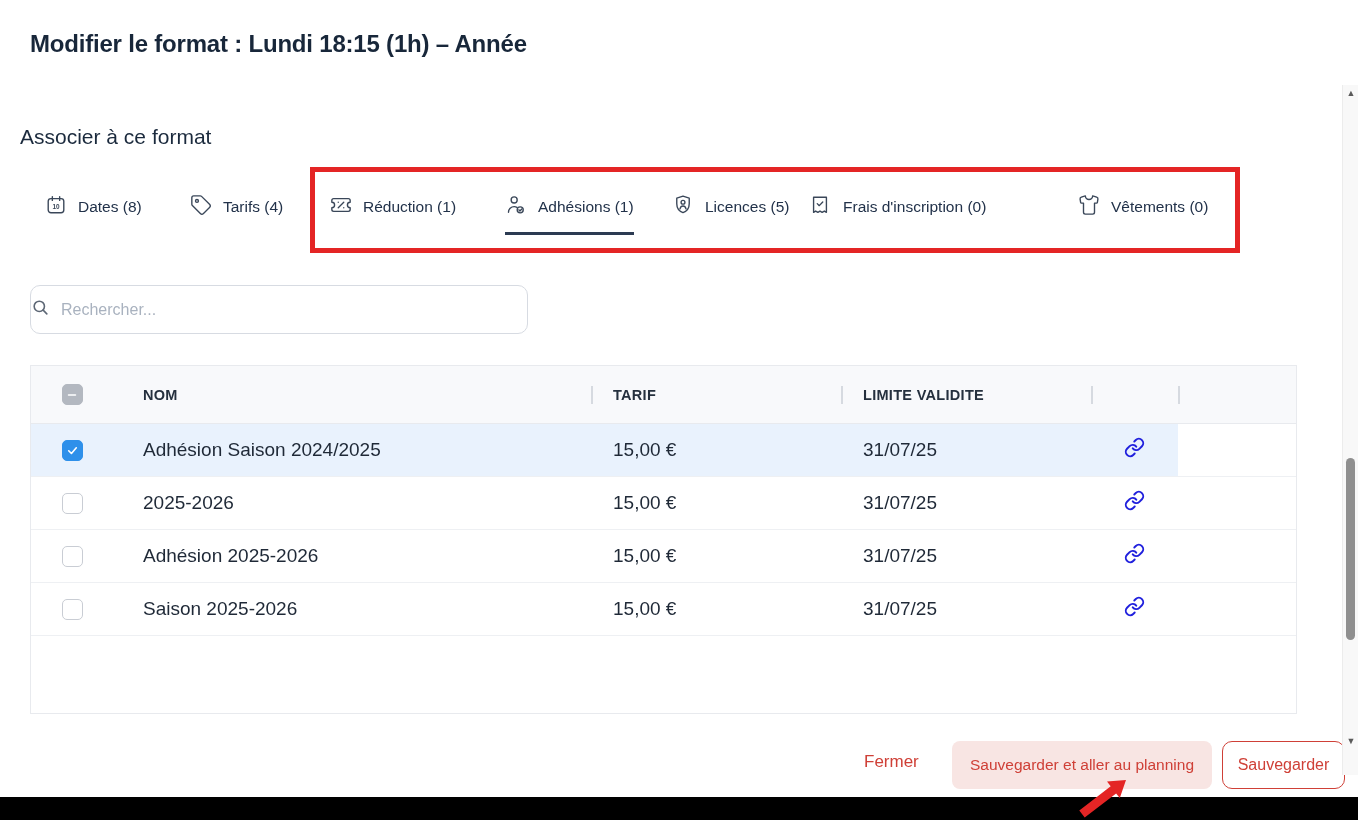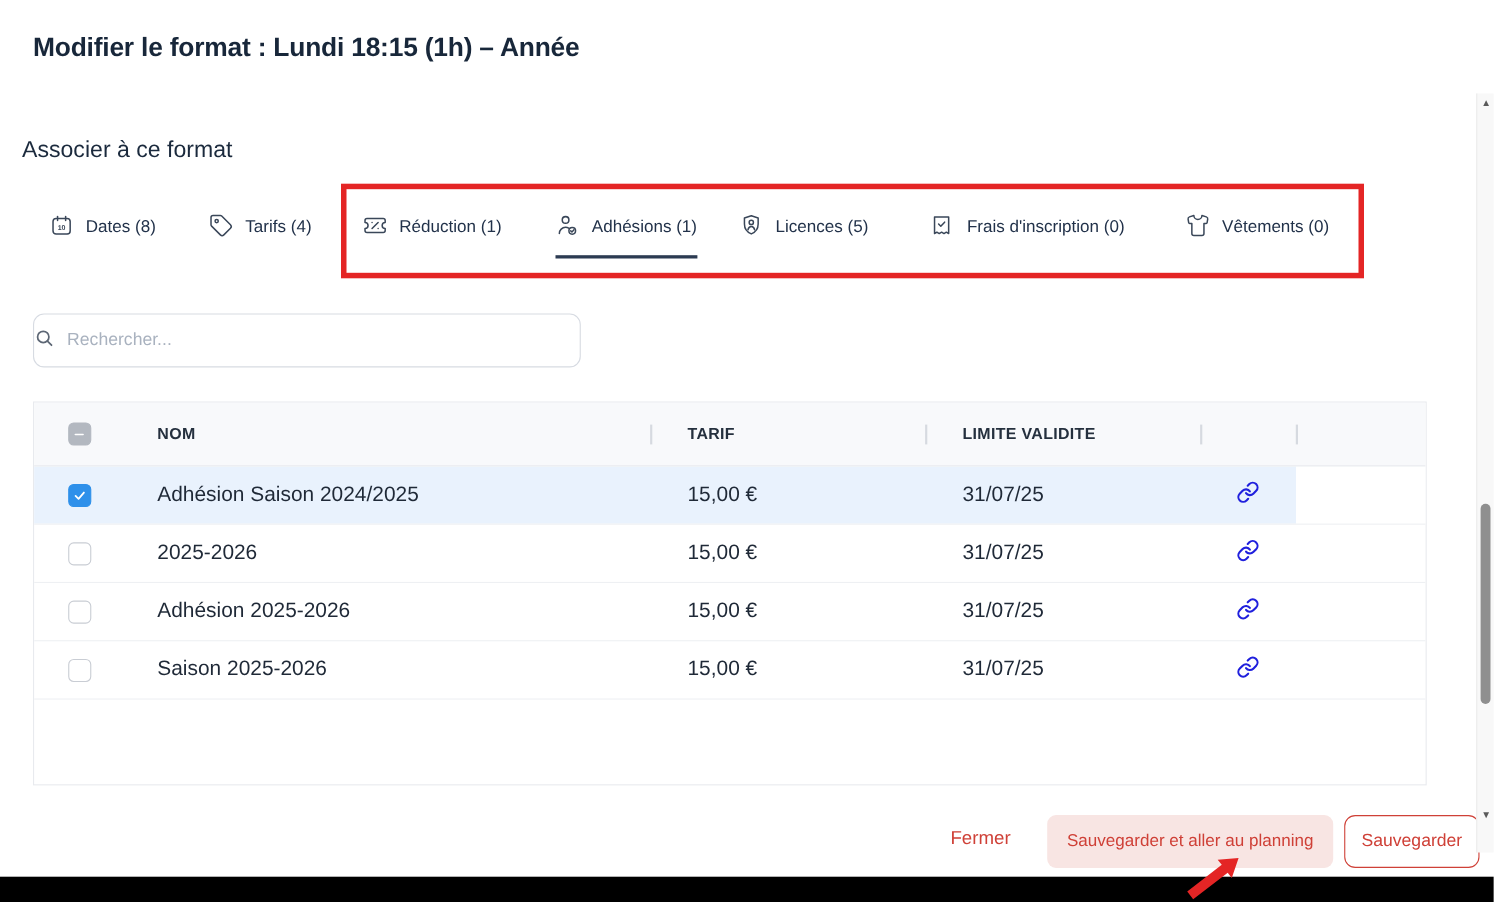--- a/index.html
+++ b/index.html
@@ -24,21 +24,21 @@
   .tab {
     position: absolute; top: 0; height: 44px;
     display: flex; align-items: center; gap: 11px;
     font-size: 15.5px; color: #22324a; cursor: pointer; white-space: nowrap;
   }
   .tab svg { stroke: #3a4759; fill: none; stroke-width: 1.5; stroke-linecap: round; stroke-linejoin: round; }
   .tab.active::after {
     content: ""; position: absolute; left: 0; right: 0; top: 47px; height: 3px; background: #2c3b52;
   }
   .tab-dates { left: 45px; } .tab-tarifs { left: 190px; } .tab-reduction { left: 330px; }
-  .tab-adhesions { left: 505px; } .tab-licences { left: 672px; } .tab-frais { left: 845px; gap: 12px; }
+  .tab-adhesions { left: 505px; } .tab-licences { left: 672px; } .tab-frais { left: 809px; gap: 12px; }
   .tab-vetements { left: 1078px; }
   .highlight-box {
     position: absolute; left: 310px; top: 167px; width: 930px; height: 86px;
     border: 5px solid #e42525; pointer-events: none; z-index: 5;
   }
   
   .search-box {
     position: absolute; left: 30px; top: 285px; width: 498px; height: 49px;
     border: 1px solid #d7dbe2; border-radius: 10px; background: #fff;
     display: flex; align-items: center; gap: 11px; padding-left: 0;
@@ -54,21 +54,21 @@
     position: absolute; left: 30px; top: 365px; width: 1267px; height: 349px;
     border: 1px solid #e8eaee; border-radius: 0; background: #fff; overflow: hidden;
   }
   .thead {
     position: relative; height: 58px; background: #f8f9fb; border-bottom: 1px solid #e8eaee;
     display: grid; grid-template-columns: 82px 478px 250px 250px 87px 1fr;
     align-items: center;
   }
   .thead .col-label { font-size: 14.5px; font-weight: 700; color: #25303e; letter-spacing: 0.3px; }
   .col-name-pad { padding-left: 30px; }
-  .col-num-pad  { padding-left: 34px; }
+  .col-num-pad  { padding-left: 22px; }
   .pipe { position: absolute; top: 20px; width: 2px; height: 18px; background: #d6dae0; }
   .pipe-1 { left: 560px; } .pipe-2 { left: 810px; } .pipe-3 { left: 1060px; } .pipe-4 { left: 1147px; }
   .trow {
     height: 53px; display: grid; grid-template-columns: 82px 478px 250px 250px 87px 1fr;
     align-items: center; border-bottom: 1px solid #eef0f3; font-size: 19px; color: #1f2937;
   }
   .trow.selected { background: linear-gradient(90deg, #e9f2fd 0, #e9f2fd 1147px, #ffffff 1147px); }
   .cb-cell { display: flex; justify-content: center; }
   .checkbox {
     width: 21px; height: 21px; border-radius: 5px; border: 1.5px solid #c9cdd4; background: #fff;

